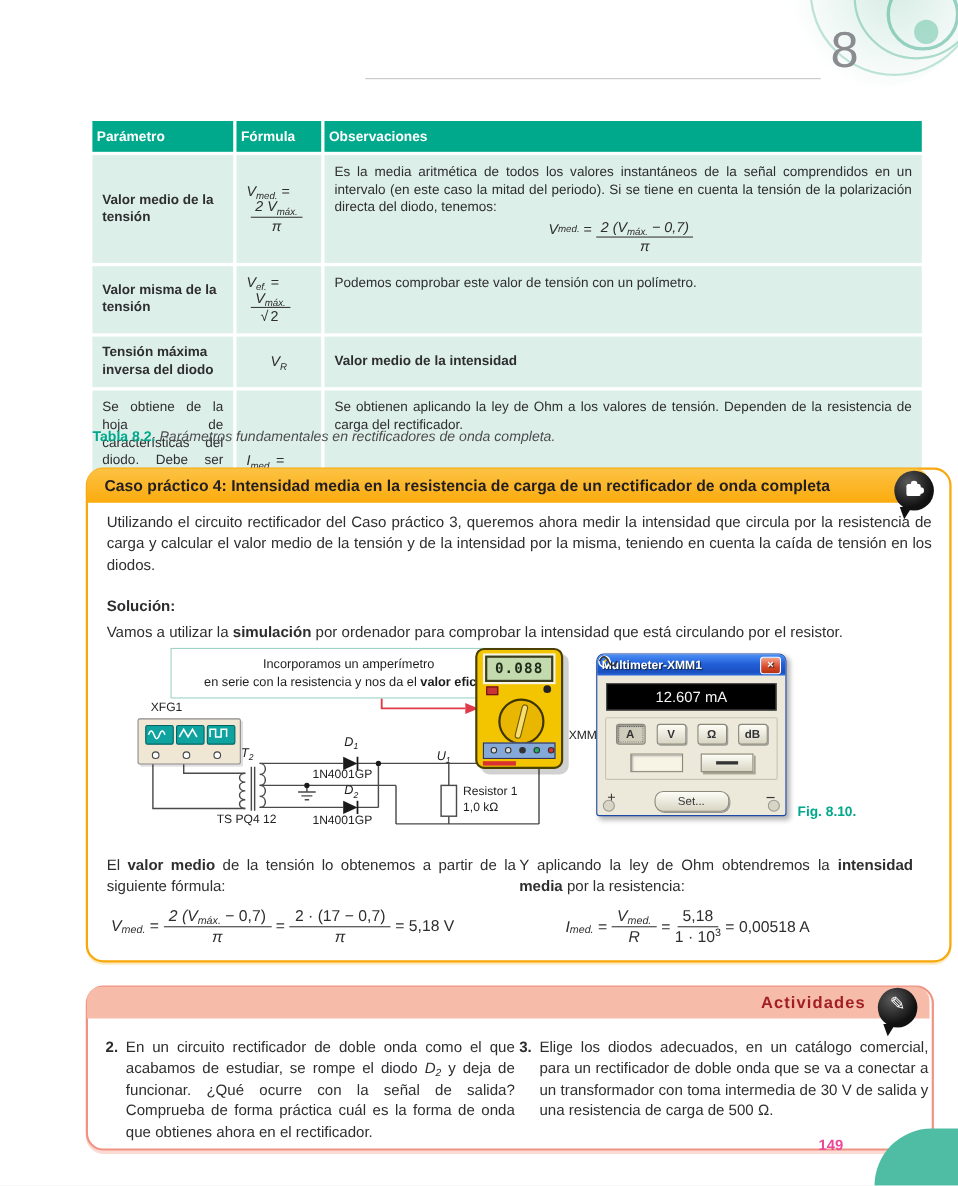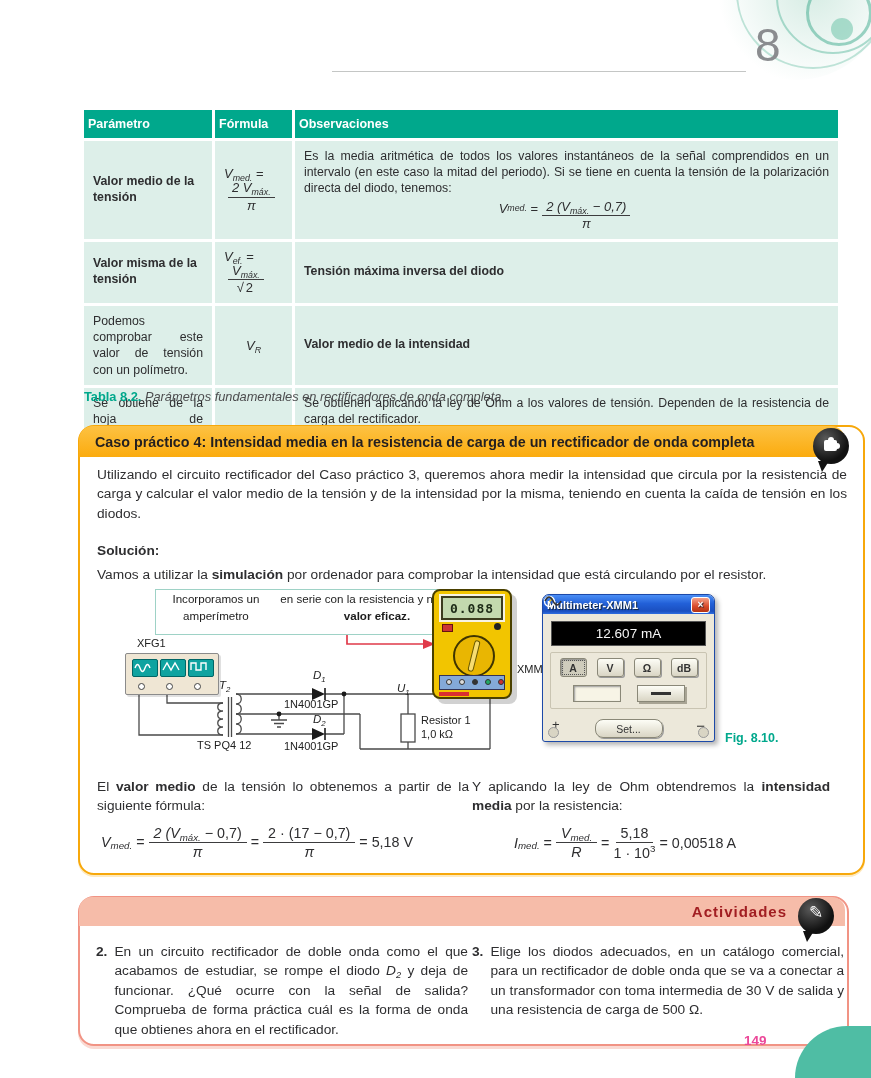--- a/index.html
+++ b/index.html
@@ -52,21 +52,21 @@
   .caso-body{position:absolute;left:17px;right:16px;line-height:1.42;font-size:13.7px;text-align:justify;color:#2e2e30;}
   .bold{font-weight:bold;}
   .bigfr .nu{border-bottom:1px solid #3c3c3e;padding:0 5px 1px;}
   .formula{display:flex;align-items:center;font-size:14.3px;color:#2e2e30;}
 
   
   .fig{position:absolute;left:17px;top:160px;width:733px;height:184px;}
   .fig svg{position:absolute;left:0;top:0;}
   .flabel{position:absolute;font-size:11px;color:#222;white-space:nowrap;}
   .callout{position:absolute;left:58px;top:2px;width:322px;height:44px;border:1px solid #9ed2c6;
-        background:#fff;display:flex;flex-direction:row;justify-content:center;
+        background:#fff;display:flex;flex-direction:column;justify-content:center;
         text-align:center;font-size:11.6px;line-height:1.5;color:#1c1c1c;}
   .xfg{position:absolute;left:28px;top:66px;width:92px;height:40px;background:#efe6d4;
         border:1px solid #8b8b8b;border-radius:2px;box-shadow:2px 2px 0 rgba(0,0,0,.12);}
   .xfg .btn{position:absolute;top:5px;width:24px;height:16px;background:#0fa3a0;border:1px solid #066;border-radius:2px;}
   .xfg .t{position:absolute;top:29px;width:5px;height:5px;background:#fff;border:1.2px solid #444;border-radius:50%;}
   .meter{position:absolute;left:335px;top:2px;width:80px;height:110px;background:#f2c500;
         border:2.5px solid #4a4000;border-radius:8px;box-sizing:border-box;box-shadow:5px 5px 0 rgba(0,0,0,.18);}
   .lcd{position:absolute;left:7px;top:5px;right:7px;height:20px;background:#c3d9ae;border:2px solid #3c3c1e;
         box-shadow:0 0 0 2px #f7f3e2;display:flex;align-items:center;justify-content:center;
         font-family:"DejaVu Sans Mono",monospace;font-weight:bold;font-size:13px;color:#1d2b17;letter-spacing:1px;}
@@ -172,23 +172,23 @@
 
     <div class="c p">Valor misma de la tensión</div>
     <div class="c f">
       <span><i>V</i><sub>ef.</sub>
       <span>=</span>
       <span class="fr">
             <span class="nu"><i>V</i><sub>máx.</sub></span>
             <span class="de"><span>√</span><span class="radt">2</span></span>
           </span></span>
     </div>
+    <div class="c o">Podemos comprobar este valor de tensión con un polímetro.</div>
+
     <div class="c p">Tensión máxima inversa del diodo</div>
-
-    <div class="c o">Podemos comprobar este valor de tensión con un polímetro.</div>
     <div class="c f">
       <span><i>V</i><sub>R</sub></span>
     </div>
     <div class="c p">Valor medio de la intensidad</div>
 
     <div class="c o">Se obtiene de la hoja de características del diodo. Debe ser igual, como mínimo, al doble de la tensión máxima que proporciona el transformador.</div>
     <div class="c f">
       <span><i>I</i><sub>med.</sub>
       <span>=</span>
       <span class="fr">

